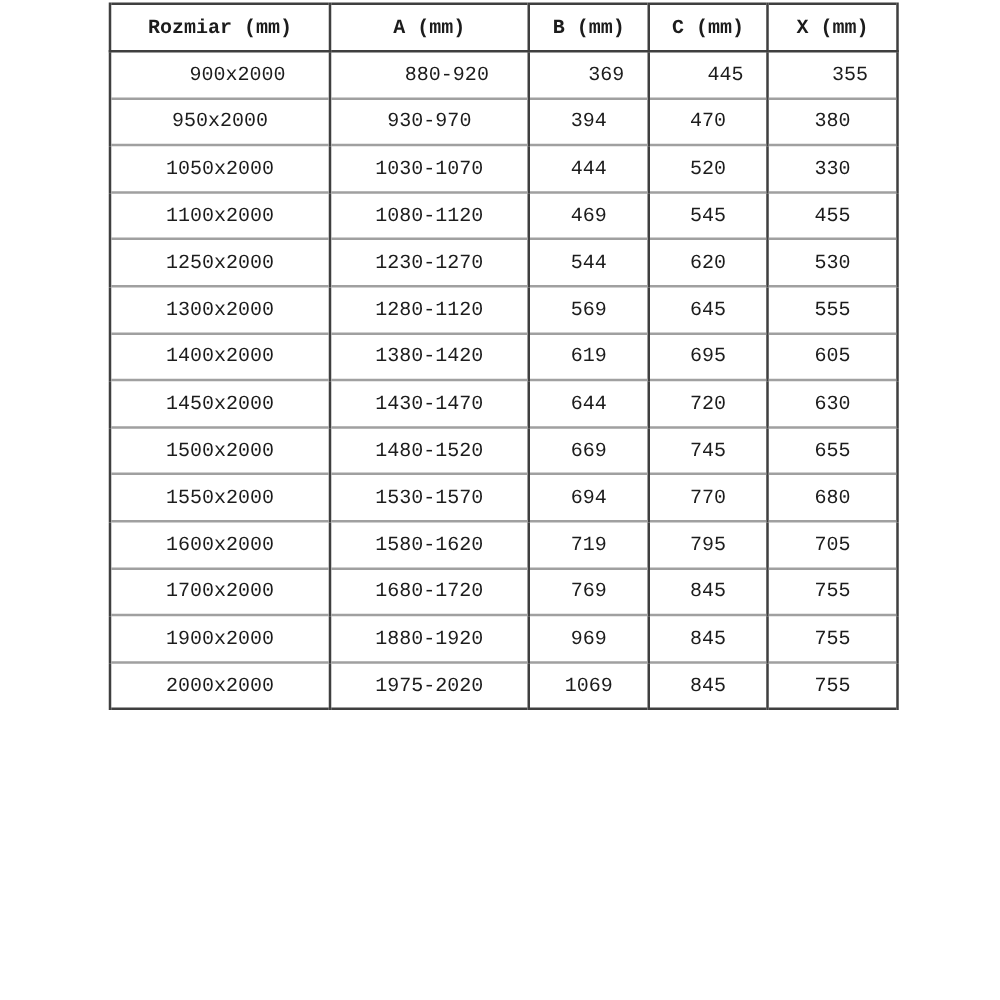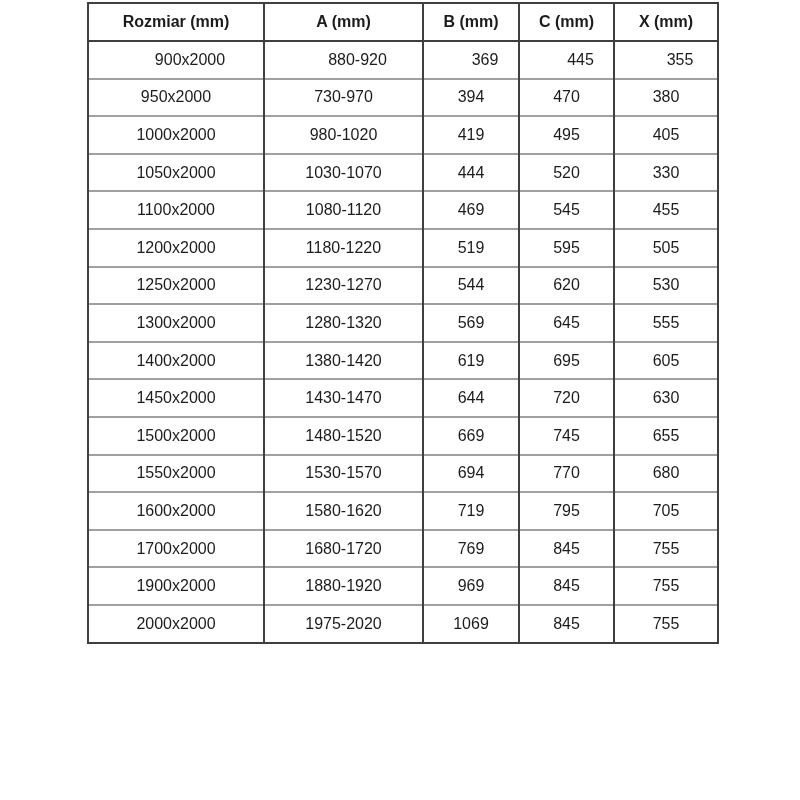--- a/index.html
+++ b/index.html
@@ -16,20 +16,21 @@
     height: 800px;
     background: var(--bg-color);
     font-family: "Liberation Sans", sans-serif;
   }
   .page {
     position: relative;
     width: 800px;
     height: 688px;
     background: var(--bg-color);
     overflow: hidden;
+    font-family: Liberation Mono, monospace;
   }
   .table-wrap {
     position: absolute;
     left: 87px;
     top: 2px;
   }
   table.size-table {
     border-collapse: collapse;
     table-layout: fixed;
     width: 630px;
@@ -90,63 +91,49 @@
       <tbody>
           <tr>
             <td>900x2000</td>
             <td>880-920</td>
             <td>369</td>
             <td>445</td>
             <td>355</td>
           </tr>
           <tr>
             <td>950x2000</td>
-            <td>730-970</td>
+            <td>930-970</td>
             <td>394</td>
             <td>470</td>
             <td>380</td>
-          </tr>
-          <tr>
-            <td>1000x2000</td>
-            <td>980-1020</td>
-            <td>419</td>
-            <td>495</td>
-            <td>405</td>
           </tr>
           <tr>
             <td>1050x2000</td>
             <td>1030-1070</td>
             <td>444</td>
             <td>520</td>
             <td>330</td>
           </tr>
           <tr>
             <td>1100x2000</td>
             <td>1080-1120</td>
             <td>469</td>
             <td>545</td>
             <td>455</td>
           </tr>
           <tr>
-            <td>1200x2000</td>
-            <td>1180-1220</td>
-            <td>519</td>
-            <td>595</td>
-            <td>505</td>
-          </tr>
-          <tr>
             <td>1250x2000</td>
             <td>1230-1270</td>
             <td>544</td>
             <td>620</td>
             <td>530</td>
           </tr>
           <tr>
             <td>1300x2000</td>
-            <td>1280-1320</td>
+            <td>1280-1120</td>
             <td>569</td>
             <td>645</td>
             <td>555</td>
           </tr>
           <tr>
             <td>1400x2000</td>
             <td>1380-1420</td>
             <td>619</td>
             <td>695</td>
             <td>605</td>

